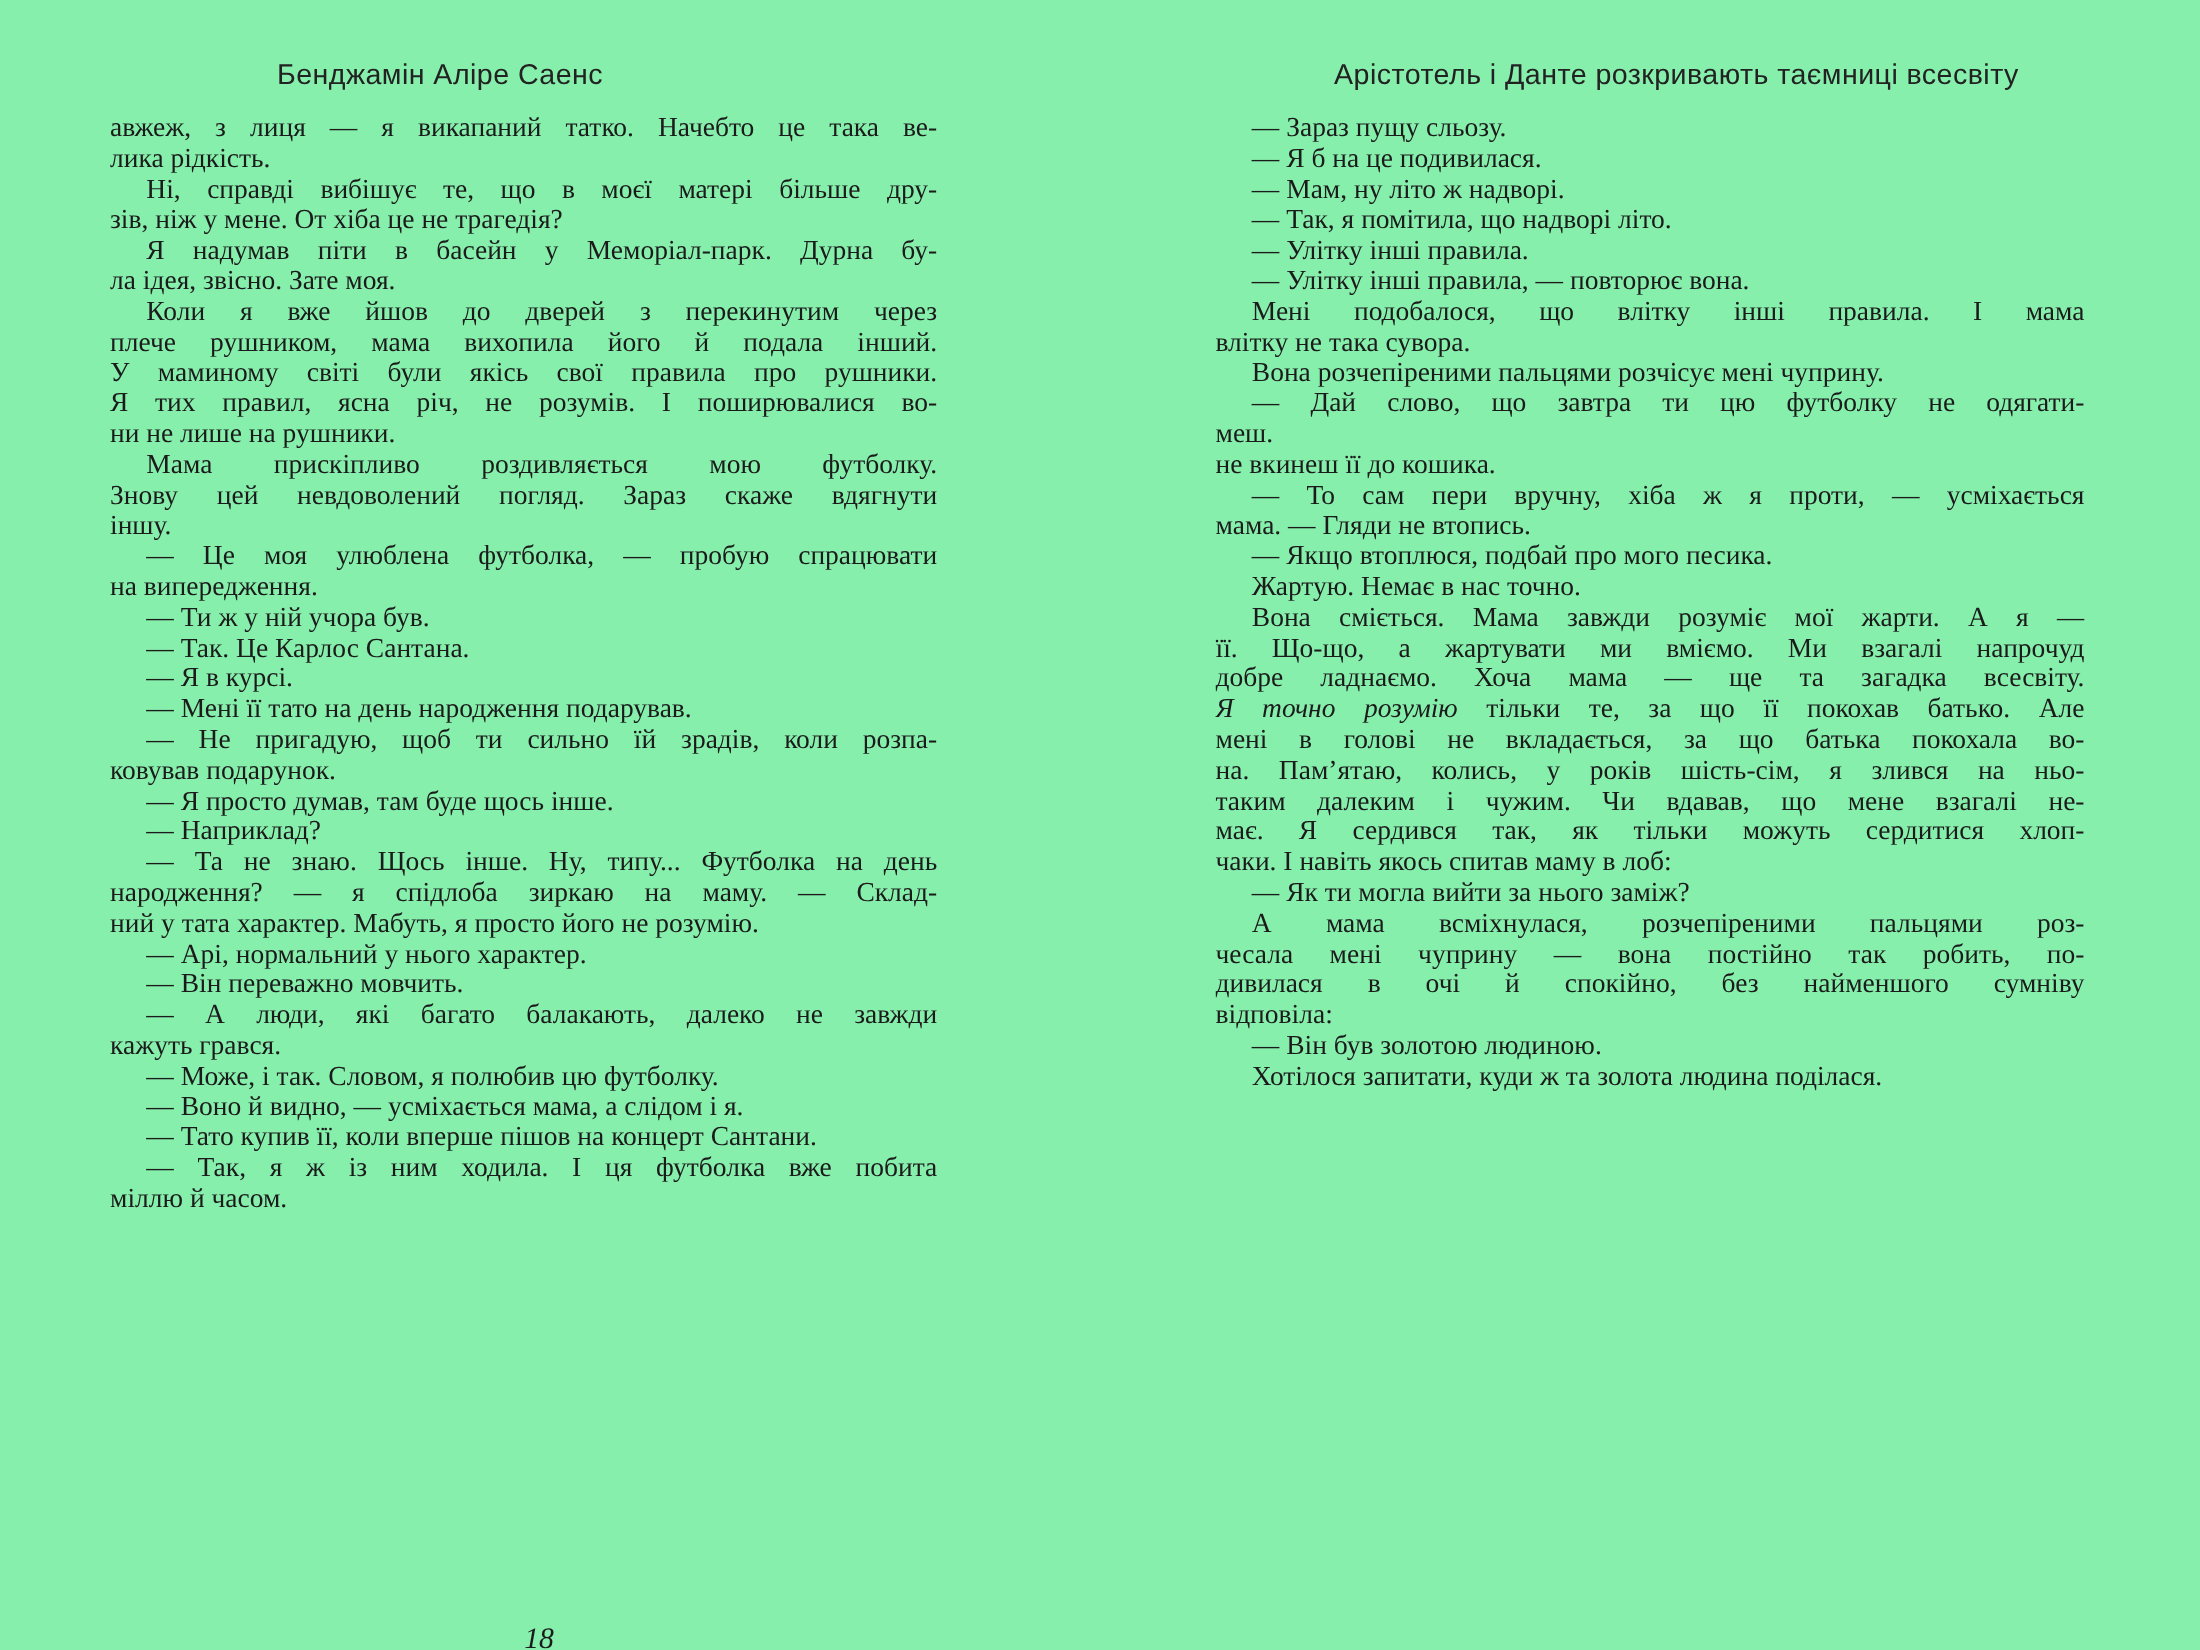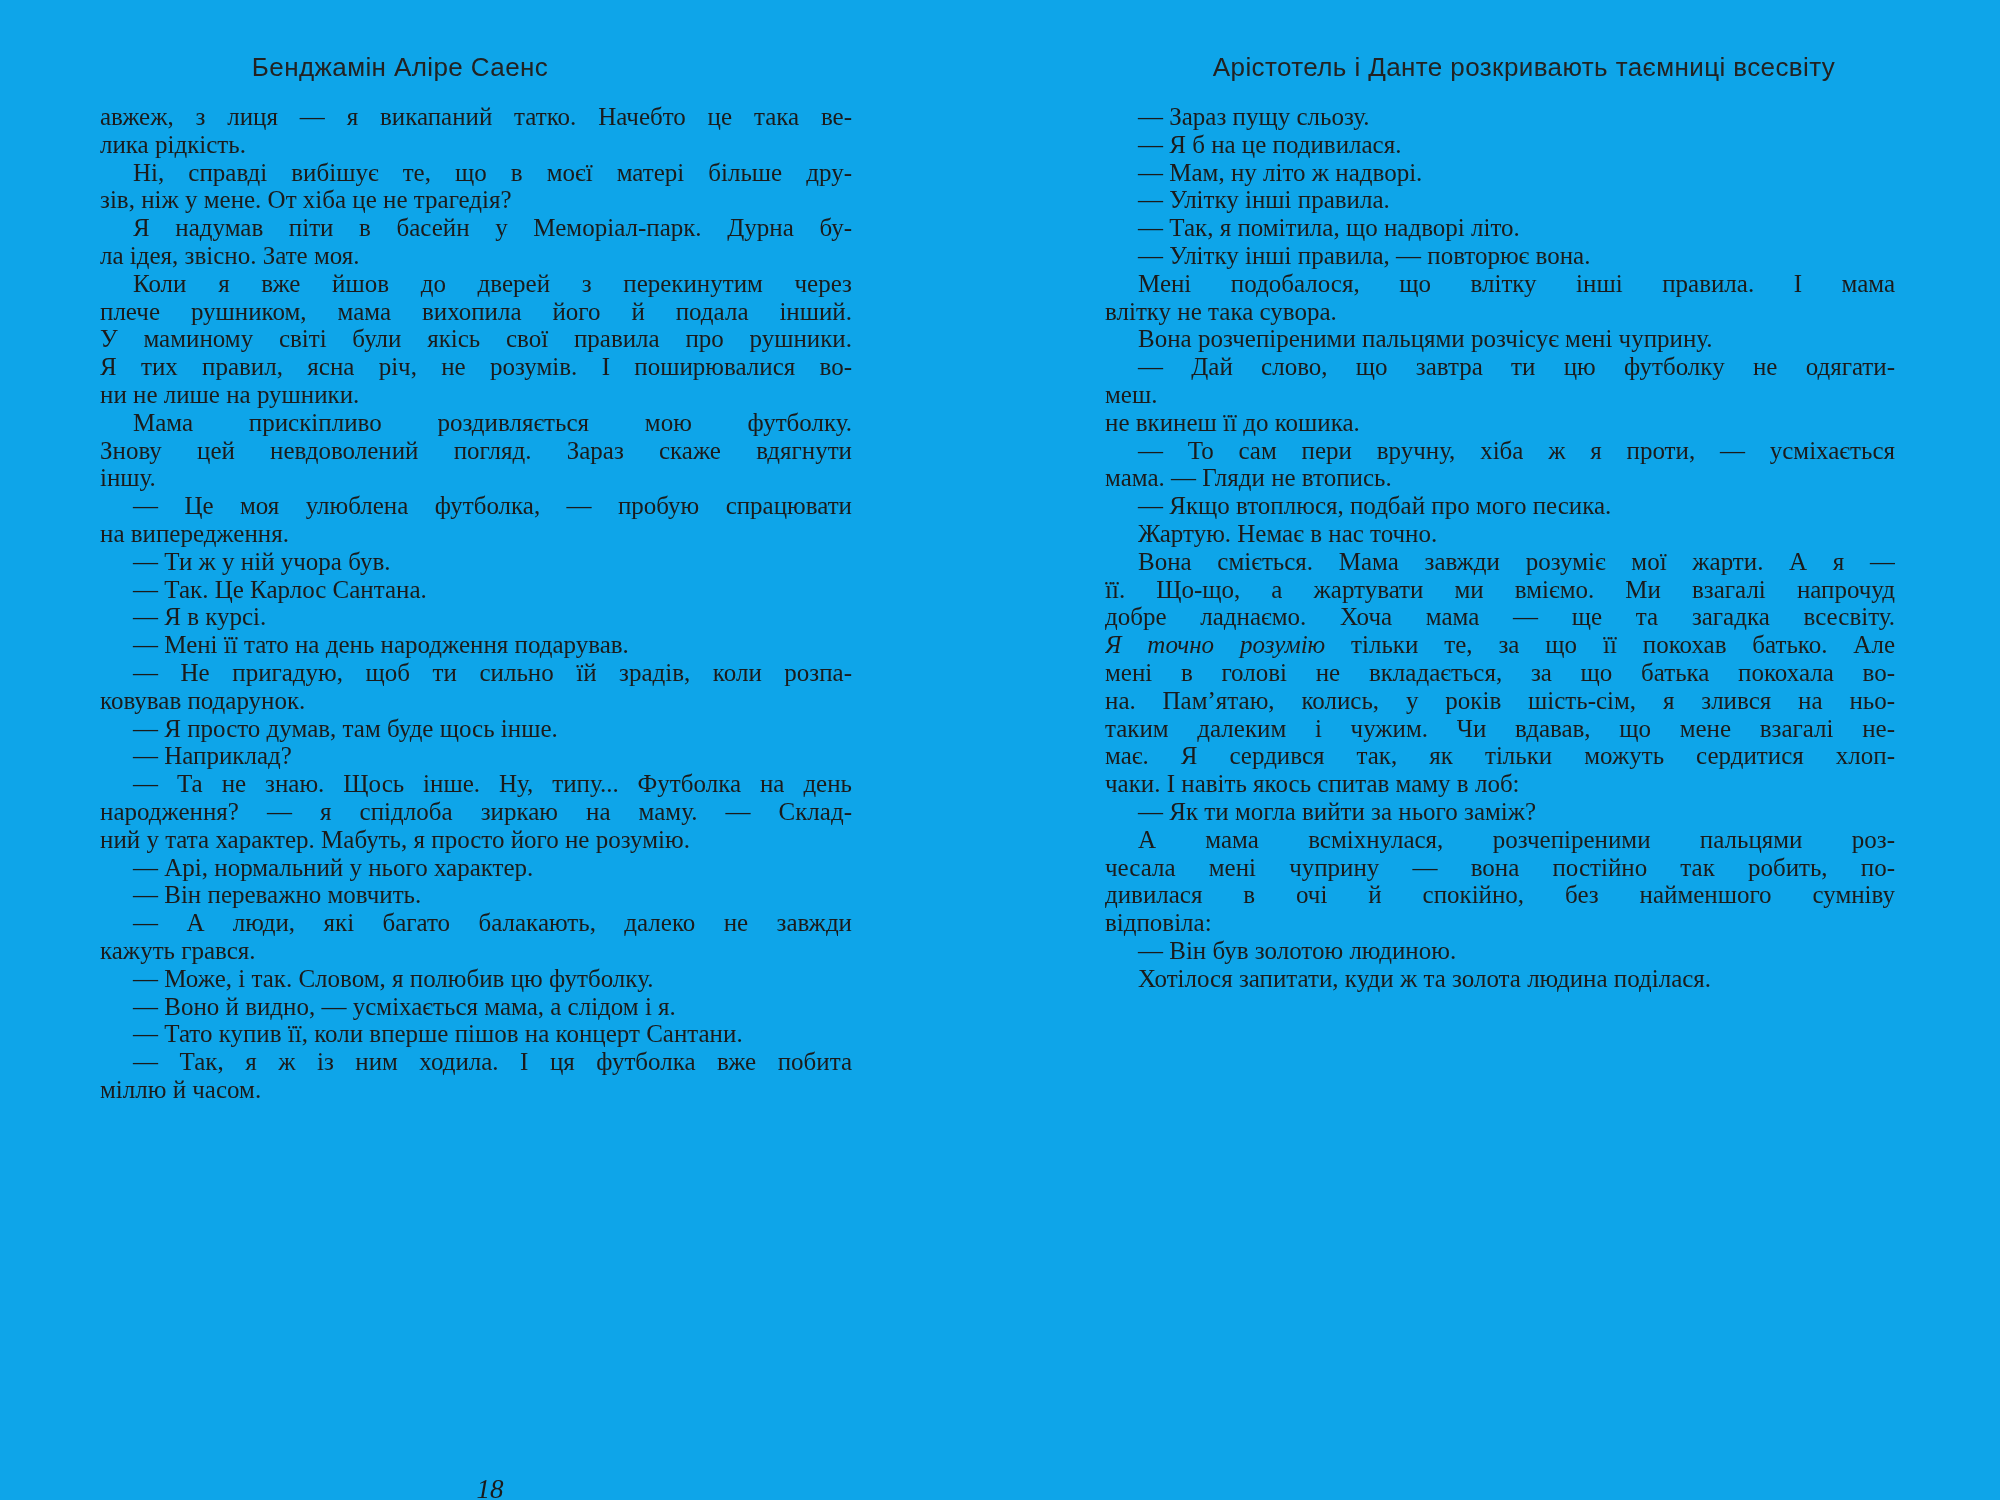--- a/index.html
+++ b/index.html
@@ -1,19 +1,19 @@
 <!DOCTYPE html>
 <html lang="uk"><head>
 <meta charset="utf-8">
 <style>
   html,body{margin:0;padding:0;background:#ffffff;}
   .spread{
     position:relative;
     width:2000px;height:1500px;
-    background:#0ea5e9;
+    background:#86efac;
     font-family:"Liberation Serif", serif;
     color:#1b1b1b;
     overflow:hidden;
   }
   .running-head{
     position:absolute;top:52px;
     transform:translateX(-50%);
     font-family:"Liberation Sans", sans-serif;
     font-size:26px;
     letter-spacing:0.4px;
@@ -101,22 +101,22 @@
       </div>
     <div class="page-number">18</div>
   </section>
 
   <section>
     <div class="running-head running-head-right">Арістотель і Данте розкривають таємниці всесвіту</div>
     <div class="text-column col-right">
         <div class="line indent para-end">— Зараз пущу сльозу.</div>
         <div class="line indent para-end">— Я б на це подивилася.</div>
         <div class="line indent para-end">— Мам, ну літо ж надворі.</div>
+        <div class="line indent para-end">— Так, я помітила, що надворі літо.</div>
         <div class="line indent para-end">— Улітку інші правила.</div>
-        <div class="line indent para-end">— Так, я помітила, що надворі літо.</div>
         <div class="line indent para-end">— Улітку інші правила, — повторює вона.</div>
         <div class="line indent">Мені подобалося, що влітку інші правила. І мама</div>
         <div class="line para-end">влітку не така сувора.</div>
         <div class="line indent para-end">Вона розчепіреними пальцями розчісує мені чуприну.</div>
         <div class="line indent">— Дай слово, що завтра ти цю футболку не одягати-</div>
         <div class="line para-end">меш.</div>
         <div class="line para-end">не вкинеш її до кошика.</div>
         <div class="line indent">— То сам пери вручну, хіба ж я проти, — усміхається</div>
         <div class="line para-end">мама. — Гляди не втопись.</div>
         <div class="line indent para-end">— Якщо втоплюся, подбай про мого песика.</div>

